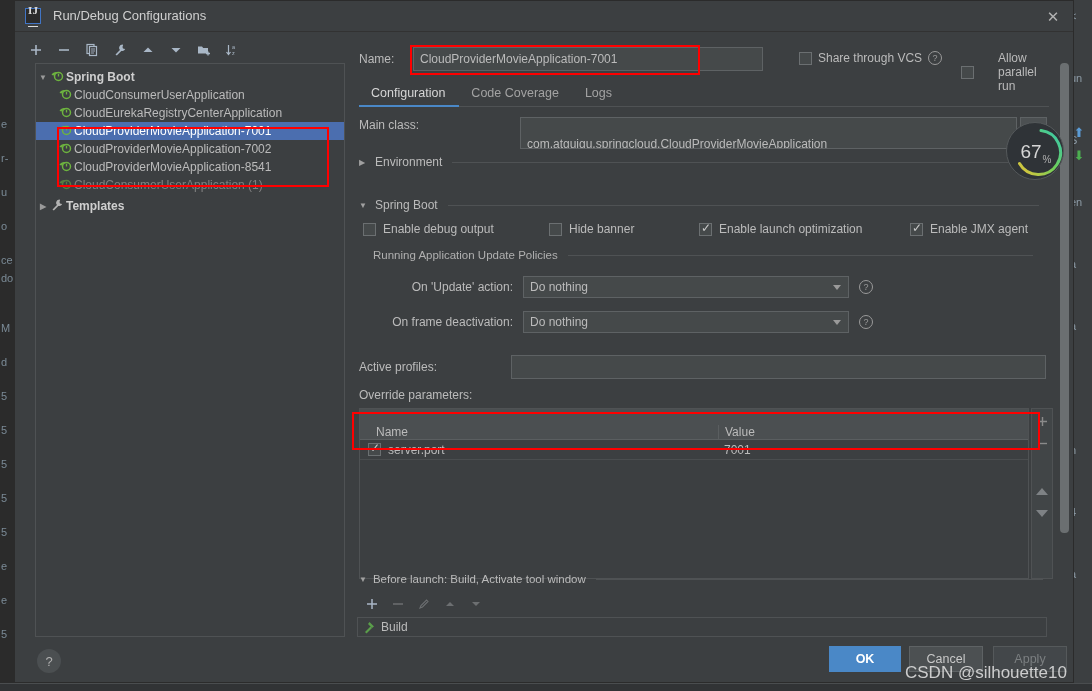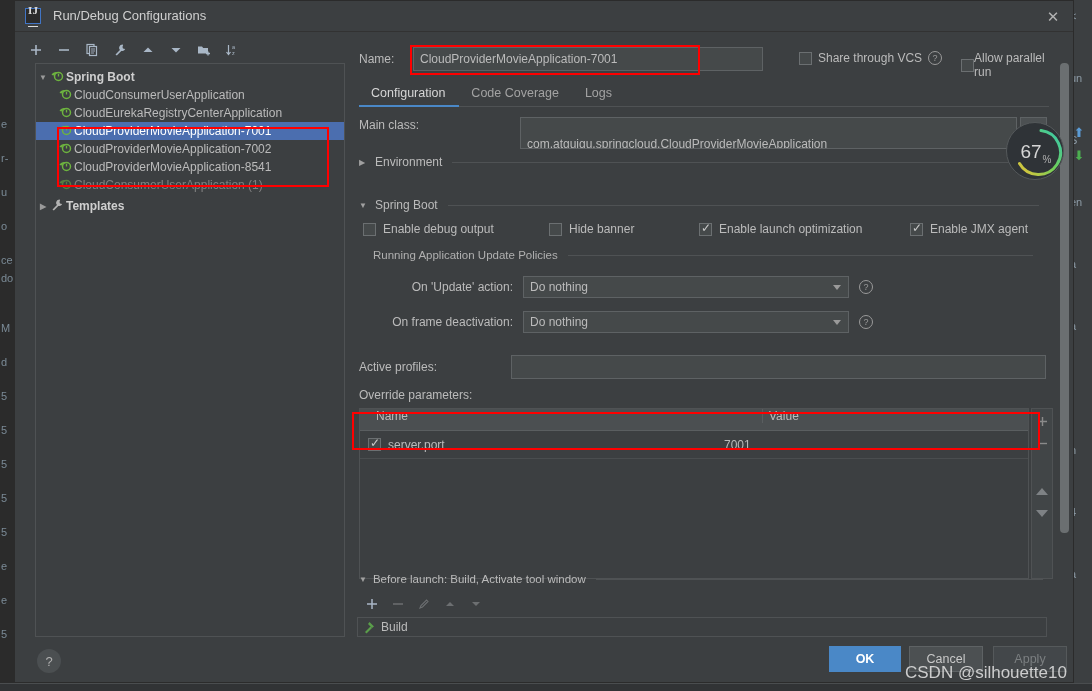--- a/index.html
+++ b/index.html
@@ -117,21 +117,21 @@
     position: absolute; left: 58px; top: 0px; width: 350px; height: 24px;
     background: #45494a; border: 1px solid #5e6264; color: #bbbbbb;
     font-family: "Liberation Sans", sans-serif; font-size: 12px;
     padding: 0 6px;
   }
   #name-highlight {
     position: absolute; left: 55px; top: -2px; width: 290px; height: 30px;
     border: 2px solid #ff0000; pointer-events: none;
   }
   #share-cb { position: absolute; left: 444px; top: 4px; display: flex; align-items: center; gap: 6px; }
-  #allow-cb { position: absolute; left: 606px; top: 4px; display: flex; align-items: center; gap: 0; }
+  #allow-cb { position: absolute; left: 606px; top: 4px; display: flex; align-items: center; gap: 24px; }
 
   .cbox {
     width: 13px; height: 13px; background: #45494a;
     border: 1px solid #6b6f71; flex: 0 0 13px;
     position: relative; cursor: pointer;
   }
   .cbox.checked::after {
     content: "\2713"; position: absolute; left: 1px; top: -3px;
     font-size: 12px; color: #c8c8c8; line-height: 14px;
   }
@@ -213,27 +213,27 @@
     width: 535px; height: 24px; background: #45494a; border: 1px solid #5e6264;
   }
 
   #override-label { position: absolute; left: 4px; top: 351px; font-size: 12px; }
 
   #ovr-table {
     position: absolute; left: 4px; top: 371px; width: 670px; height: 171px;
     background: #3c3f41; border: 1px solid #4f5254; overflow: hidden;
   }
   #ovr-head {
-    height: 22px; background: #4b4f51; border-bottom: 1px solid #5a5e60;
-    display: flex; align-items: flex-start; font-size: 12px; color: #bbbbbb; gap: 44px;
+    height: 31px; background: #4b4f51; border-bottom: 1px solid #5a5e60;
+    display: flex; align-items: flex-end; font-size: 12px; color: #bbbbbb;
   }
   #ovr-head .th1 { width: 358px; padding-left: 16px; }
   #ovr-head .th2 { flex: 1; padding-left: 6px; border-left: 1px solid #5a5e60; }
   .ovr-row {
-    height: 28px; display: flex; align-items: center;
+    height: 20px; display: flex; align-items: center;
     font-size: 12px; color: #bbbbbb; border-bottom: 1px solid #4a4d4f;
   }
   .ovr-row .c1 { width: 358px; padding-left: 8px; display: flex; align-items: center; gap: 7px; }
   .ovr-row .c2 { flex: 1; padding-left: 6px; }
   #ovr-highlight {
     position: absolute; left: 352px; top: 412px; width: 688px; height: 38px;
     border: 2px solid #ff0000; pointer-events: none; z-index: 30;
   }
   #ovr-side {
     position: absolute; left: 676px; top: 371px; width: 22px; height: 171px;

